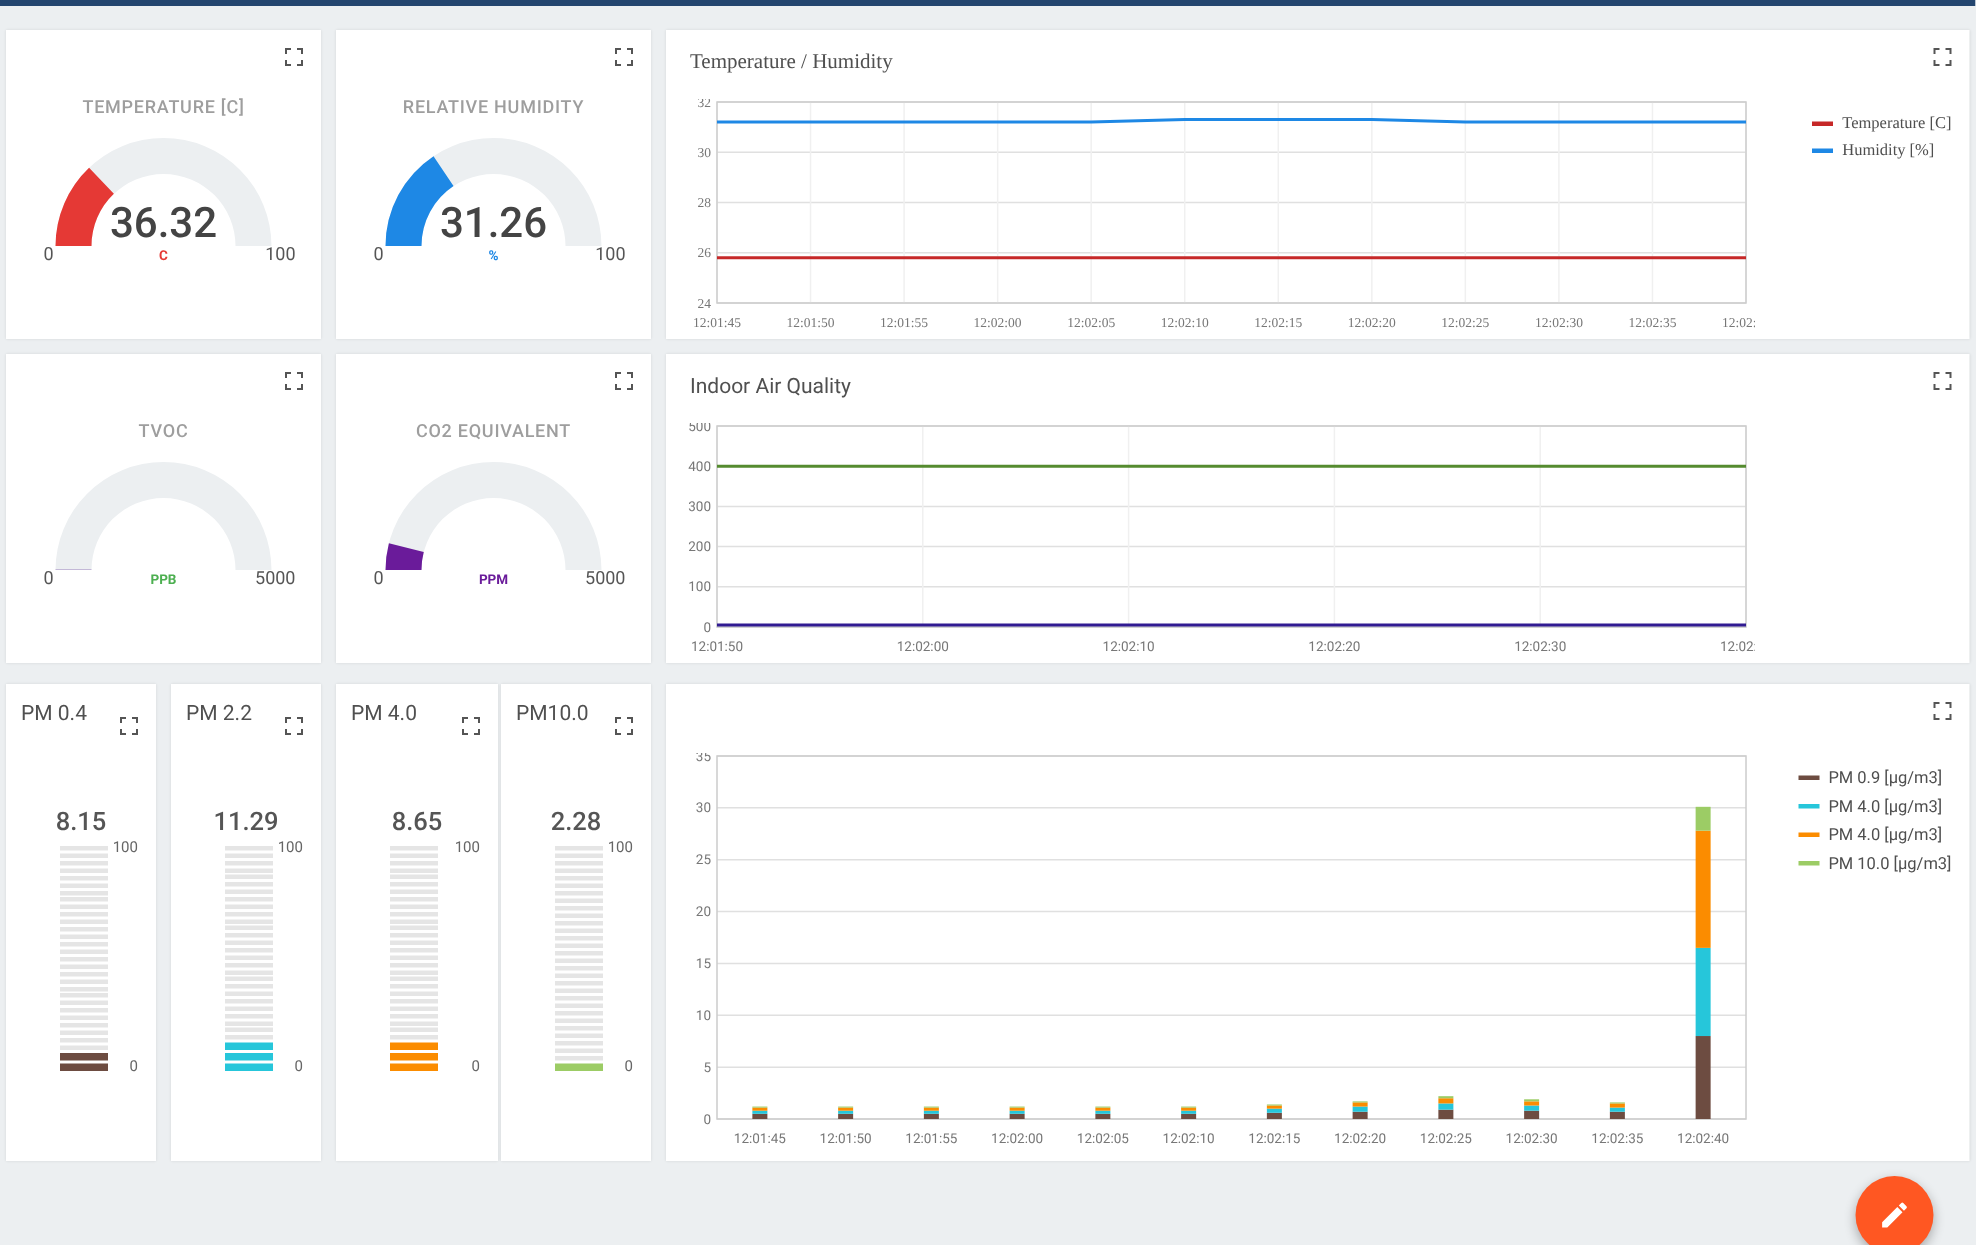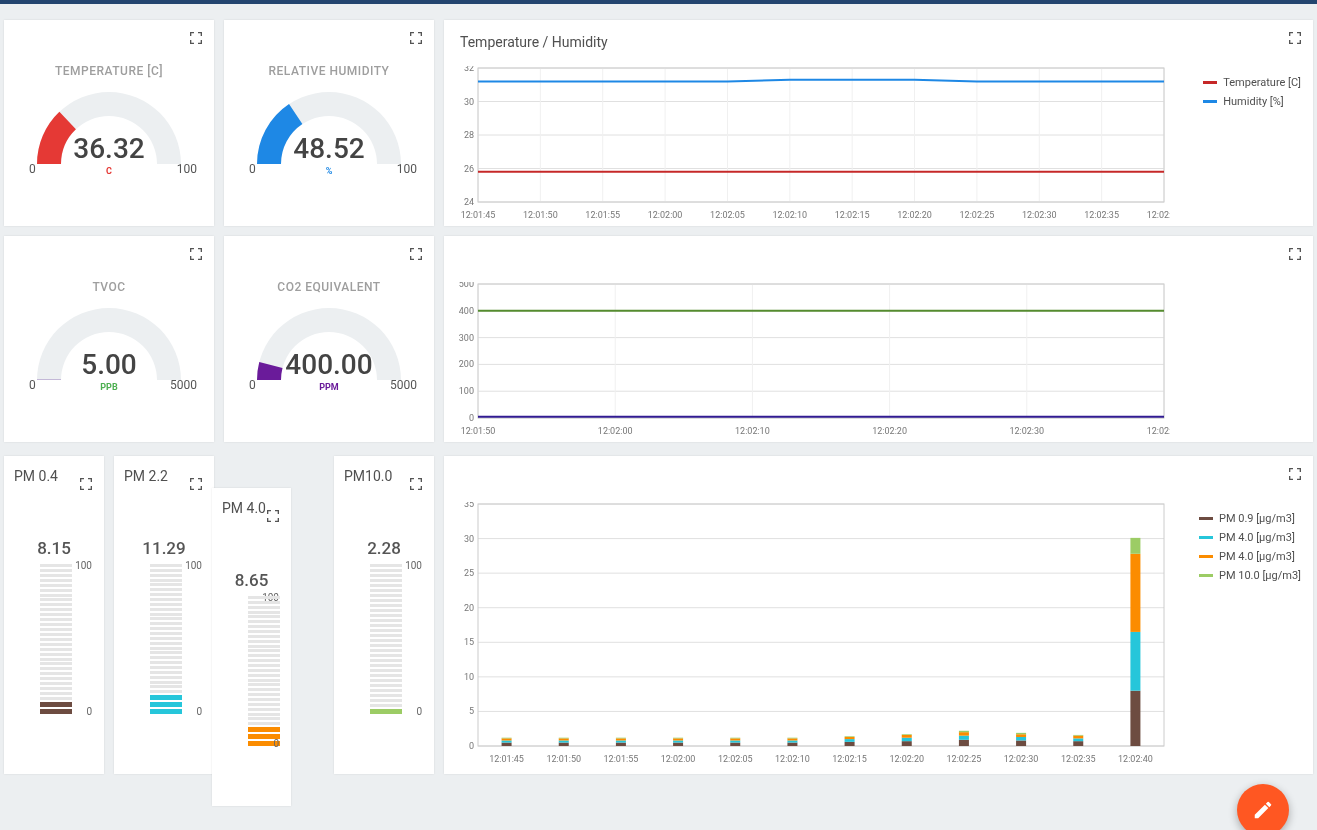--- a/index.html
+++ b/index.html
@@ -88,62 +88,60 @@
   <div class="card" style="left:224px; top:16px; width:210px; height:206px;">
     <div class="expand-icon"><svg viewBox="0 0 24 24">
           <path fill="none" stroke="#555" stroke-width="2" d="M4 9V4h5M20 9V4h-5M4 15v5h5M20 15v5h-5"></path>
         </svg></div>
     <div class="gauge-title">RELATIVE HUMIDITY</div>
     <div class="gauge-wrap">
       <svg width="180" height="100">
           <path fill="#eceff1" d="M18 80.00000000000001 A72 72 0 0 1 162 79.99999999999999 L138 79.99999999999999 A48 48 0 0 0 42 80 Z"></path>
           <path fill="#1e88e5" d="M18 80.00000000000001 A72 72 0 0 1 50.017752595797255 20.12162416607208 L63.34516839719817 40.08108277738139 A48 48 0 0 0 42 80 Z"></path>
         </svg>
-      <div class="gauge-value">48.52</div>
+      <div class="gauge-value">31.26</div>
       <div class="gauge-unit" style="color:#1e88e5">%</div>
       <div class="gauge-scale left">0</div>
       <div class="gauge-scale right">100</div>
     </div>
   </div>
 
   <div class="card" style="left:4px; top:232px; width:210px; height:206px;">
     <div class="expand-icon"><svg viewBox="0 0 24 24">
           <path fill="none" stroke="#555" stroke-width="2" d="M4 9V4h5M20 9V4h-5M4 15v5h5M20 15v5h-5"></path>
         </svg></div>
     <div class="gauge-title">TVOC</div>
     <div class="gauge-wrap">
       <svg width="180" height="100">
           <path fill="#eceff1" d="M18 80.00000000000001 A72 72 0 0 1 162 79.99999999999999 L138 79.99999999999999 A48 48 0 0 0 42 80 Z"></path>
           <path fill="#4a148c" d="M18 80.00000000000001 A72 72 0 0 1 18.000355305466215 79.7738057010167 L42.00023687031081 79.8492038006778 A48 48 0 0 0 42 80 Z"></path>
         </svg>
-      <div class="gauge-value">5.00</div>
       <div class="gauge-unit" style="color:#4caf50">PPB</div>
       <div class="gauge-scale left">0</div>
       <div class="gauge-scale right">5000</div>
     </div>
   </div>
 
   <div class="card" style="left:224px; top:232px; width:210px; height:206px;">
     <div class="expand-icon"><svg viewBox="0 0 24 24">
           <path fill="none" stroke="#555" stroke-width="2" d="M4 9V4h5M20 9V4h-5M4 15v5h5M20 15v5h-5"></path>
         </svg></div>
     <div class="gauge-title">CO2 EQUIVALENT</div>
     <div class="gauge-wrap">
       <svg width="180" height="100">
           <path fill="#eceff1" d="M18 80.00000000000001 A72 72 0 0 1 162 79.99999999999999 L138 79.99999999999999 A48 48 0 0 0 42 80 Z"></path>
           <path fill="#6a1b9a" d="M18 80.00000000000001 A72 72 0 0 1 20.26201239873855 62.09432812413047 L43.5080082658257 68.06288541608698 A48 48 0 0 0 42 80 Z"></path>
         </svg>
-      <div class="gauge-value">400.00</div>
       <div class="gauge-unit" style="color:#6a1b9a">PPM</div>
       <div class="gauge-scale left">0</div>
       <div class="gauge-scale right">5000</div>
     </div>
   </div>
 
-  <div class="card" style="left:444px; top:16px; width:869px; height:206px;">
+  <div class="card" style="left:444px; top:16px; width:869px; height:206px;font-family:Liberation Serif, serif;">
     <div class="expand-icon"><svg viewBox="0 0 24 24">
           <path fill="none" stroke="#555" stroke-width="2" d="M4 9V4h5M20 9V4h-5M4 15v5h5M20 15v5h-5"></path>
         </svg></div>
     <div class="chart-title">Temperature / Humidity</div>
     <svg class="chart-area" style="left:6px; top:46px; width:720px; height:156px;" viewBox="0 0 720 156">
         <line x1="28" y1="136" x2="714" y2="136" stroke="#e0e0e0"></line>
         <text class="axis-text" x="24" y="139" text-anchor="end">24</text>
         <line x1="28" y1="102.5" x2="714" y2="102.5" stroke="#e0e0e0"></line>
         <text class="axis-text" x="24" y="105.5" text-anchor="end">26</text>
         <line x1="28" y1="69" x2="714" y2="69" stroke="#e0e0e0"></line>
@@ -189,20 +187,21 @@
           <div class="legend-swatch" style="background:#1e88e5"></div>
           <span>Humidity [%]</span>
         </div>
       </div>
   </div>
 
   <div class="card" style="left:444px; top:232px; width:869px; height:206px;">
     <div class="expand-icon"><svg viewBox="0 0 24 24">
           <path fill="none" stroke="#555" stroke-width="2" d="M4 9V4h5M20 9V4h-5M4 15v5h5M20 15v5h-5"></path>
         </svg></div>
+    <div class="chart-title">Indoor Air Quality</div>
     <svg class="chart-area" style="left:6px; top:46px; width:720px; height:156px;" viewBox="0 0 720 156">
         <line x1="28" y1="136" x2="714" y2="136" stroke="#e0e0e0"></line>
         <text class="axis-text" x="24" y="139" text-anchor="end">0</text>
         <line x1="28" y1="109.2" x2="714" y2="109.2" stroke="#e0e0e0"></line>
         <text class="axis-text" x="24" y="112.2" text-anchor="end">100</text>
         <line x1="28" y1="82.39999999999999" x2="714" y2="82.39999999999999" stroke="#e0e0e0"></line>
         <text class="axis-text" x="24" y="85.39999999999999" text-anchor="end">200</text>
         <line x1="28" y1="55.6" x2="714" y2="55.6" stroke="#e0e0e0"></line>
         <text class="axis-text" x="24" y="58.6" text-anchor="end">300</text>
         <line x1="28" y1="28.799999999999994" x2="714" y2="28.799999999999994" stroke="#e0e0e0"></line>
@@ -304,21 +303,21 @@
         <div class="bar-segment" style=""></div>
         <div class="bar-segment" style=""></div>
         <div class="bar-segment" style=""></div>
         <div class="bar-segment filled" style="background:#26c6da"></div>
         <div class="bar-segment filled" style="background:#26c6da"></div>
         <div class="bar-segment filled" style="background:#26c6da"></div>
       </div>
     <div class="bar-scale-bot">0</div>
   </div>
 
-  <div class="card" style="left:212px; top:452px; width:79px; height:318px;margin-top:32px;">
+  <div class="card" style="left:224px; top:452px; width:108px; height:318px;">
     <div class="bar-title">PM 4.0</div>
     <div class="expand-icon" style="top:20px"><svg viewBox="0 0 24 24">
           <path fill="none" stroke="#555" stroke-width="2" d="M4 9V4h5M20 9V4h-5M4 15v5h5M20 15v5h-5"></path>
         </svg></div>
     <div class="bar-value">8.65</div>
     <div class="bar-scale-top">100</div>
     <div class="bar-track">
         <div class="bar-segment" style=""></div>
         <div class="bar-segment" style=""></div>
         <div class="bar-segment" style=""></div>

